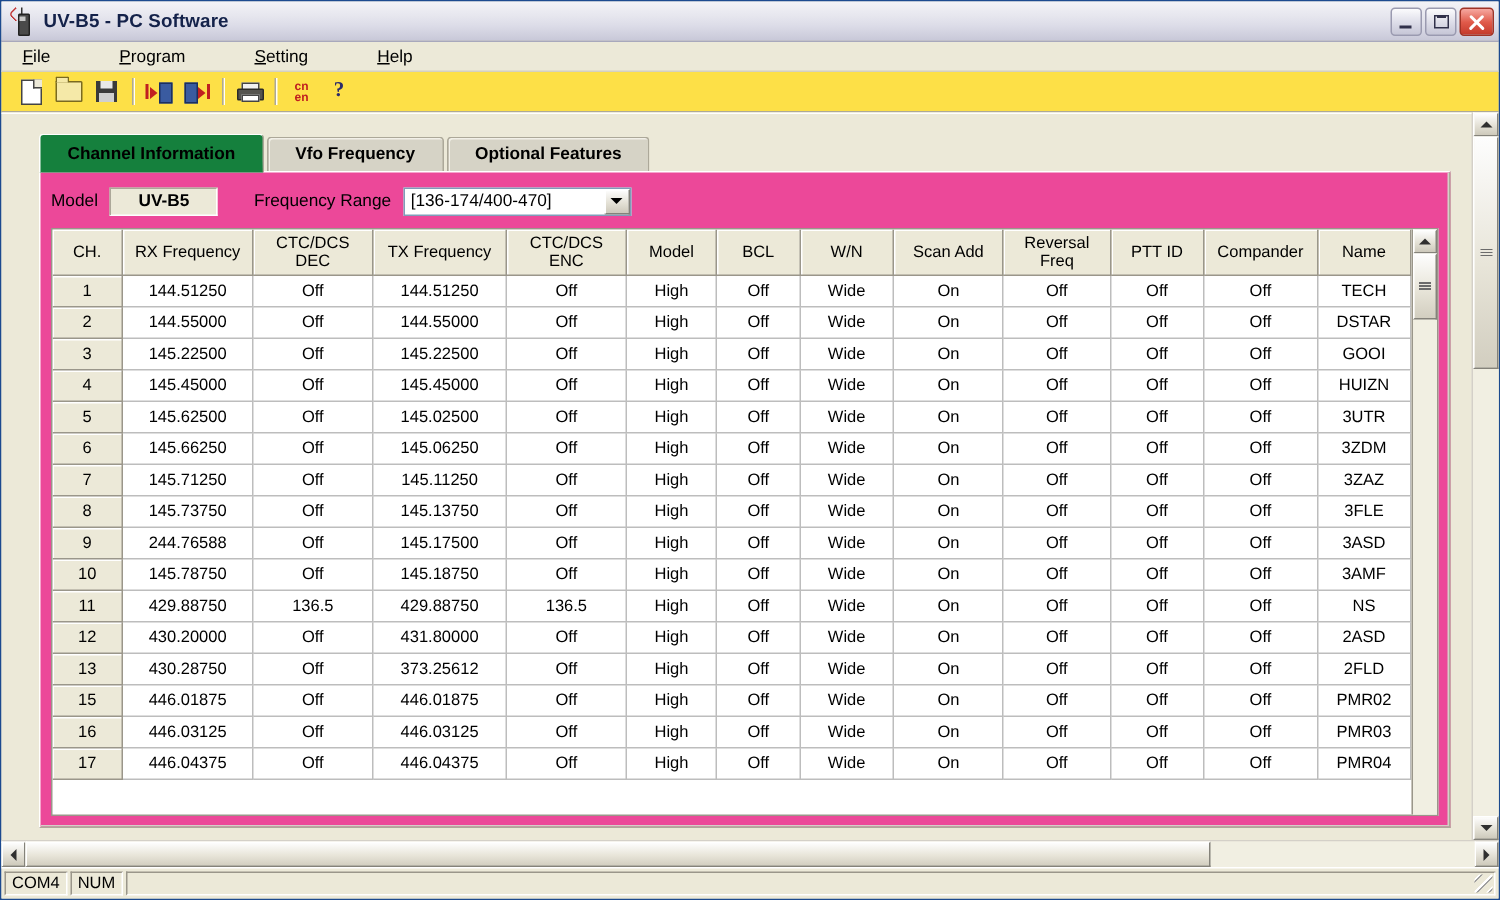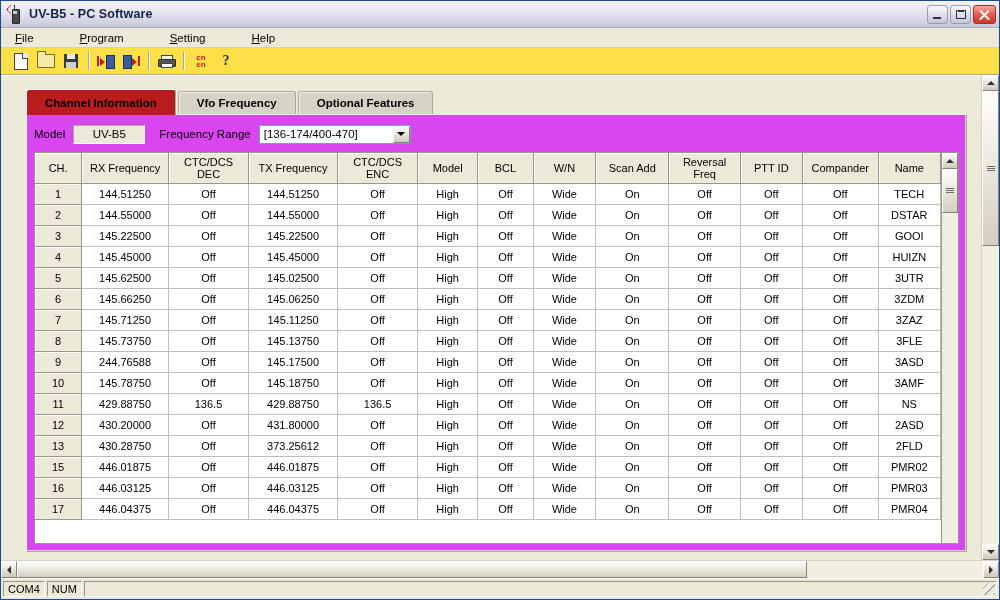--- a/index.html
+++ b/index.html
@@ -272,32 +272,32 @@
     border: 1px solid #aca899;
     border-bottom: none;
     border-radius: 3px 3px 0 0;
     margin-right: 2px;
     color: #000;
     white-space: nowrap;
     box-shadow: inset 1px 1px 0 #f2f0e8;
   }
   .tab.active {
     height: 26px;
-    background: #b91c1c;
+    background: #15803d;
     border-color: #fff #aca899 #ece9d8 #fff;
     box-shadow: none;
     position: relative;
     z-index: 3;
     margin-bottom: -1px;
   }
 
   .tabpanel {
     position: absolute;
     left: 25px; top: 38px; right: 14px; bottom: 8px;
-    background: #d946ef;
+    background: #ec4899;
     border: 1px solid #fff;
     border-right-color: #aca899;
     border-bottom-color: #aca899;
     box-shadow: inset -1px -1px 0 #d4d0c8;
   }
 
   
   .fieldrow {
     position: absolute; left: 7px; top: 9px;
     display: flex; align-items: center;
@@ -306,21 +306,22 @@
   .lbl { font-size: 11.5px; margin-right: 8px; white-space: nowrap; }
   .ro-box {
     width: 72px; height: 19px;
     box-sizing: border-box;
     background: #ece9d8;
     border: 1px solid #fff;
     border-top-color: #aca899;
     border-left-color: #aca899;
     display: flex; align-items: center; justify-content: center;
     font-size: 11.5px;
-    margin-right: 14px;
+    margin-right: 24px;
+    font-weight: bold;
   }
   .combo {
     width: 152px; height: 19px;
     box-sizing: border-box;
     background: #fff;
     border: 1px solid #7f9db9;
     display: flex; align-items: center;
     position: relative;
   }
   .combo .val {

